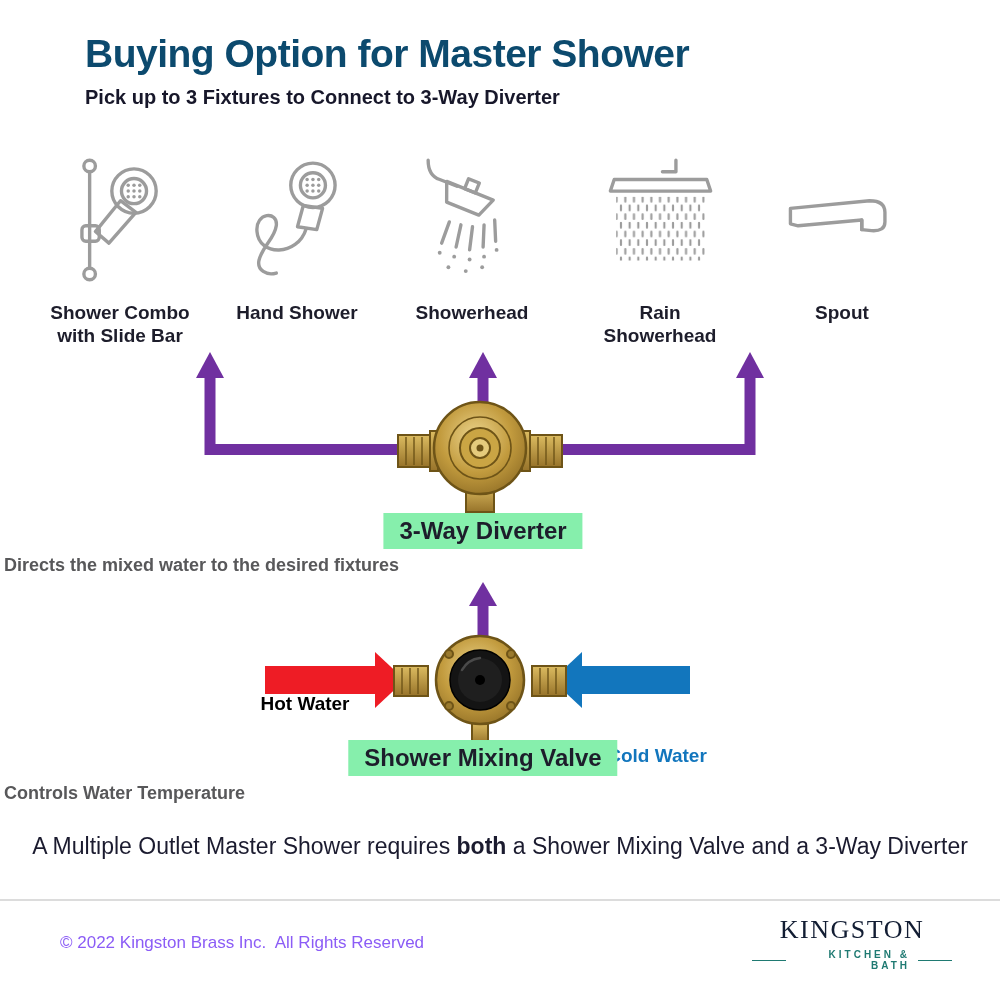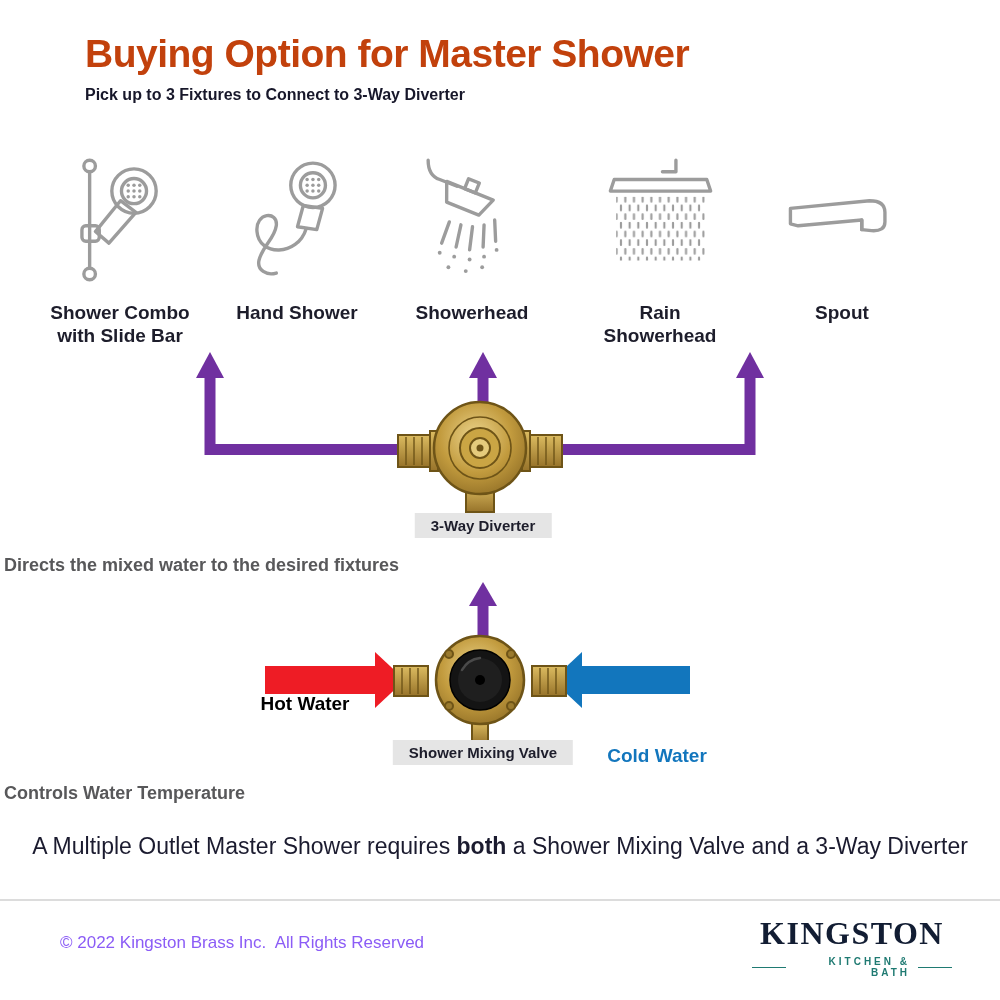--- a/index.html
+++ b/index.html
@@ -1,59 +1,59 @@
 <!DOCTYPE html>
 <html><head>
 <meta charset="utf-8">
 <style>
   * { margin:0; padding:0; box-sizing:border-box; }
   body { background:#fff; font-family:"Liberation Sans", sans-serif; }
   .canvas { position:relative; width:1000px; height:1000px; background:#ffffff; overflow:hidden; }
 
   
   .header { position:absolute; left:85px; top:32px; }
-  .title { font-size:39px; font-weight:700; color:#c2410c; letter-spacing:-0.5px; }
-  .subtitle { margin-top:10px; font-size:16px; font-weight:700; color:#17172a; }
+  .title { font-size:39px; font-weight:700; color:#0c4a6e; letter-spacing:-0.5px; }
+  .subtitle { margin-top:10px; font-size:20px; font-weight:700; color:#17172a; }
 
   
   .fixture { position:absolute; top:140px; width:180px; text-align:center; }
   .fixture .icon-box { height:150px; display:flex; align-items:flex-end; justify-content:center; }
   .fixture .fixture-label { max-width:152px; margin:12px auto 0; font-size:19px; font-weight:700; color:#1d1d2b; line-height:1.2; }
   .fx1 { left:30px; } .fx2 { left:207px; } .fx3 { left:382px; } .fx4 { left:570px; } .fx5 { left:752px; }
 
   
   .arrows { position:absolute; left:0; top:0; width:1000px; height:1000px; z-index:1; pointer-events:none; }
 
   
   .valve { position:absolute; width:180px; height:130px; z-index:2; }
   .diverter-valve { left:390px; top:388px; }
   .mixing-valve { left:390px; top:618px; }
 
   
-  .badge { position:absolute; left:483px; transform:translateX(-50%); background:#e5e5e5; padding:4px 16px; font-size:15px; font-weight:700; color:#1d1d2b; white-space:nowrap; z-index:3;text-align:center; }
+  .badge { position:absolute; left:483px; transform:translateX(-50%); background:#86efac; padding:4px 16px; font-size:24px; font-weight:700; color:#1d1d2b; white-space:nowrap; z-index:3;text-align:center; }
   .diverter-badge { top:513px; }
   .mixing-badge { top:740px; }
   .desc { position:absolute; left:4px; width:1000px; font-size:18px; font-weight:700; color:#58585a; }
   .diverter-desc { top:555px; }
   .mixing-desc { top:783px; }
 
   
   .water-label { position:absolute; width:130px; text-align:center; font-size:19px; font-weight:700; z-index:3; }
   .hot { left:240px; top:693px; color:#000000; }
   .cold { left:592px; top:710px; color:#1276bd;margin-top:35px; }
 
   
   .note { position:absolute; left:0; top:833px; width:1000px; text-align:center; font-size:23px; color:#1b1b2f; }
   .note b { font-weight:700; }
 
   
   .divider { position:absolute; left:0; top:899px; width:1000px; height:2px; background:#dcdcdc; }
   .copyright { position:absolute; left:60px; top:933px; font-size:17px; color:#8b5cf6; white-space:pre-wrap; }
   .logo { position:absolute; left:752px; top:915px; width:200px; text-align:center; }
-  .brand-name { font-family:"Liberation Serif", serif; font-size:32px; font-weight:700; color:#121d33; letter-spacing:1.5px; }
+  .brand-name { font-family:"Liberation Serif", serif; font-size:26px; font-weight:400; color:#121d33; letter-spacing:1.5px; }
   .brand-sub { margin-top:4px; display:flex; align-items:center; justify-content:center; gap:8px;text-align:right; }
   .brand-sub .rule { flex:0 0 34px; height:1px; background:#1f7a72; }
   .brand-tagline { font-size:10px; font-weight:700; letter-spacing:3px; color:#1f7a72; }
 </style>
 </head>
 <body>
 
 <div class="canvas">
 
   <div class="header">

